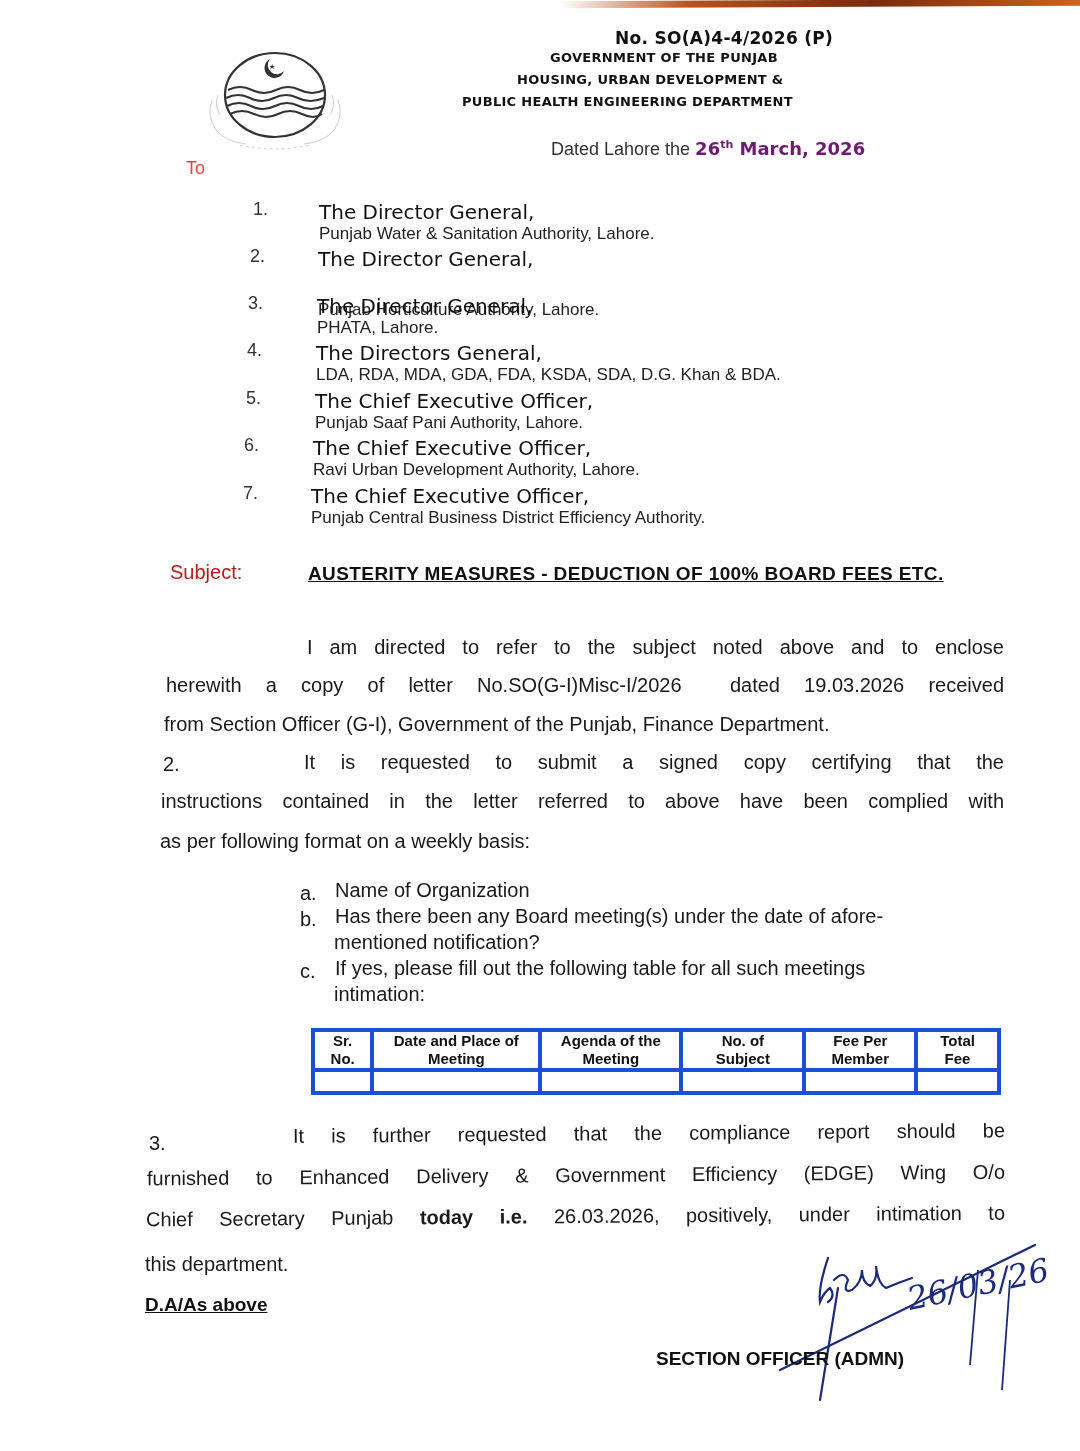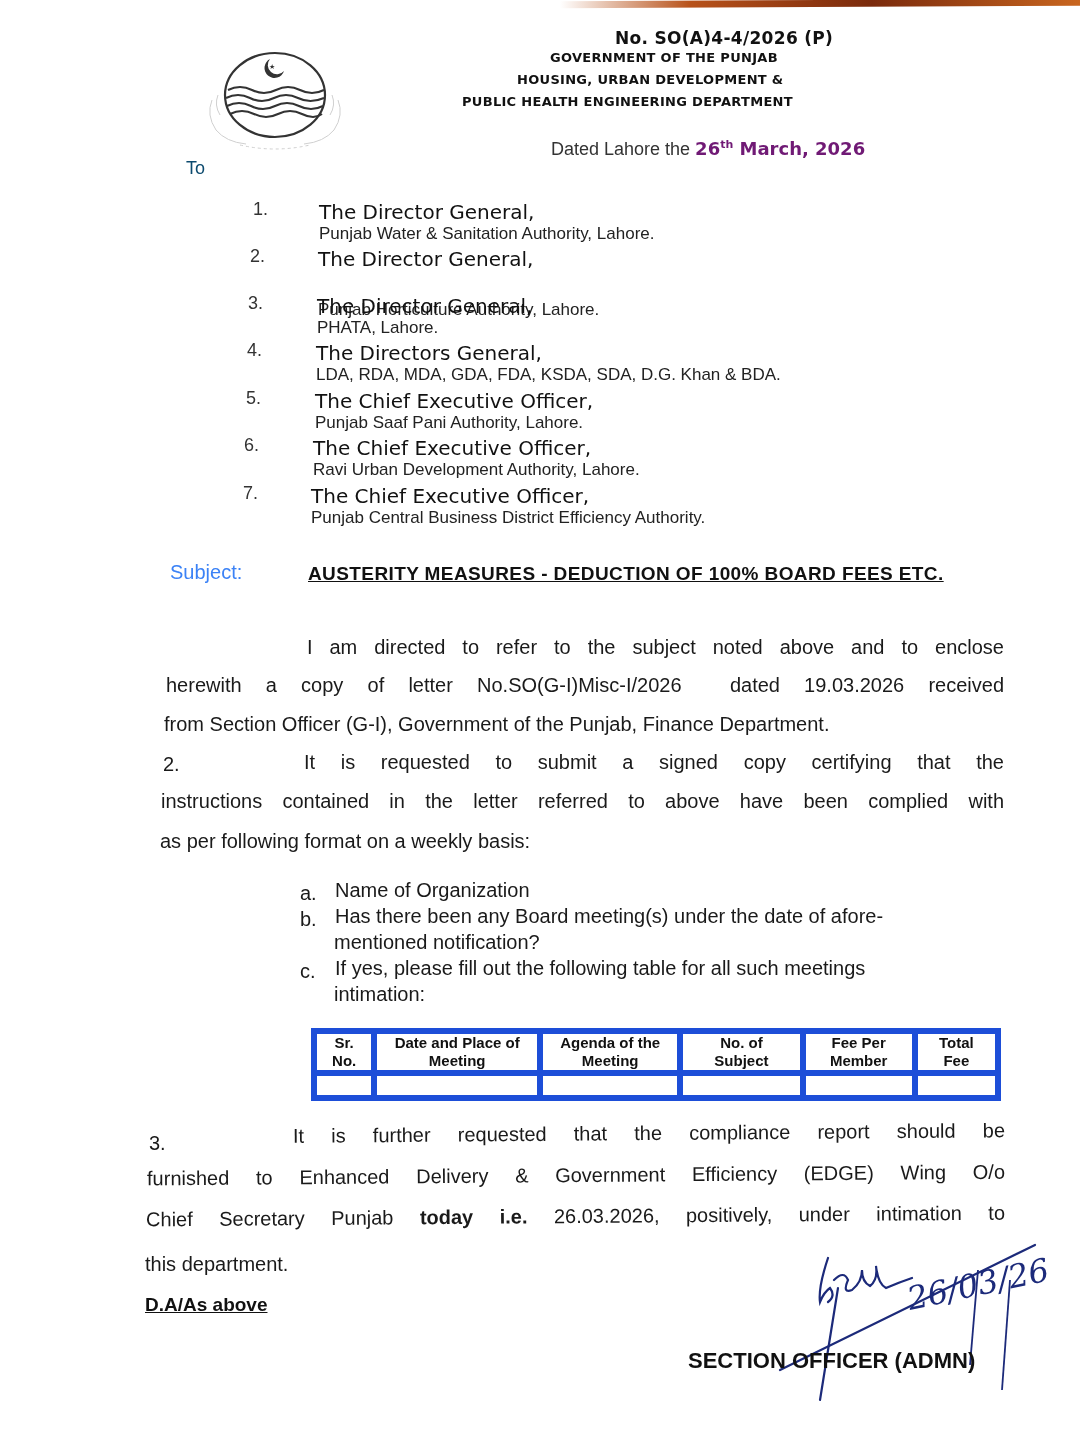--- a/index.html
+++ b/index.html
@@ -8,42 +8,42 @@
     font-family: "DejaVu Sans", sans-serif; color: #111;
   }
   .topband {
     position: absolute; left: 560px; top: 0; width: 520px; height: 7px;
     background: linear-gradient(90deg, rgba(255,255,255,0) 0%, #b8521a 25%, #7a2a0c 60%, #c9661f 100%);
     transform: skewY(-0.3deg);
   }
   .abs { position: absolute; white-space: nowrap; }
   .hdr { font-weight: bold; font-size: 13px; letter-spacing: 0.3px; text-align: center; }
   .logo { position: absolute; left: 200px; top: 45px; width: 150px; height: 110px; }
-  .to { left: 186px; top: 158px; font-size: 18px; color: #0c4a6e; font-family: "Liberation Sans", sans-serif; }
+  .to { left: 186px; top: 158px; font-size: 18px; color: #ef4444; font-family: "Liberation Sans", sans-serif; }
   .date { left: 551px; top: 138px; font-size: 18px; color: #333; font-family: "Liberation Sans", sans-serif; }
   .date b { font-family: "DejaVu Sans", sans-serif; color: #701a75; }
   .addr-num { font-size: 18px; color: #333; font-family: "Liberation Sans", sans-serif; }
   .addr-title { font-weight: normal; font-size: 20px; }
   .addr-sub { font-size: 17px; color: #222; font-family: "Liberation Sans", sans-serif; }
-  .subject-label { left: 170px; top: 561px; font-size: 20px; font-family: "Liberation Sans", sans-serif; color: #3b82f6; }
+  .subject-label { left: 170px; top: 561px; font-size: 20px; font-family: "Liberation Sans", sans-serif; color: #b91c1c; }
   .subject-text { left: 308px; top: 561px; width: 695px; white-space: normal; font-weight: bold; font-size: 19px;
     text-decoration: underline; text-align: justify; text-align-last: left; line-height: 25px;
     font-family: "Liberation Sans", sans-serif; letter-spacing: 0.4px; }
   .para { font-size: 20px; font-family: "Liberation Sans", sans-serif; color: #1a1a1a; }
   .just { text-align: justify; text-align-last: justify; }
   .list-item { font-size: 20px; font-family: "Liberation Sans", sans-serif; color: #1a1a1a; }
   table.fmt { position: absolute; left: 311px; top: 1028px; width: 690px; border-collapse: collapse;
     font-family: "Liberation Sans", sans-serif; font-weight: bold; font-size: 15px; }
-  table.fmt th, table.fmt td { border: 6px solid #1d4ed8; text-align: center; padding: 0 3px; line-height: 18px; }
+  table.fmt th, table.fmt td { border: 4px solid #1d4ed8; text-align: center; padding: 0 3px; line-height: 18px; }
   table.fmt th { height: 36px; }
   table.fmt td { height: 19px; }
   .da { left: 145px; top: 1294px; font-size: 19px; font-weight: bold; text-decoration: underline;
     font-family: "Liberation Sans", sans-serif; }
   .sig { position: absolute; left: 760px; top: 1240px; width: 300px; height: 170px; }
-  .so { left: 688px; top: 1348px; font-size: 22px; font-weight: bold; font-family: "Liberation Sans", sans-serif; }
+  .so { left: 656px; top: 1348px; font-size: 19px; font-weight: bold; font-family: "Liberation Sans", sans-serif; }
 </style>
 </head>
 <body>
 
 <div class="topband"></div>
 
 <svg class="logo" viewBox="0 0 150 110">
   <g stroke="#bbb" stroke-width="1" fill="none" opacity="0.7">
     <path d="M12 55 q-6 15 4 30 q10 12 30 14"></path>
     <path d="M18 50 q-4 10 2 20"></path>

